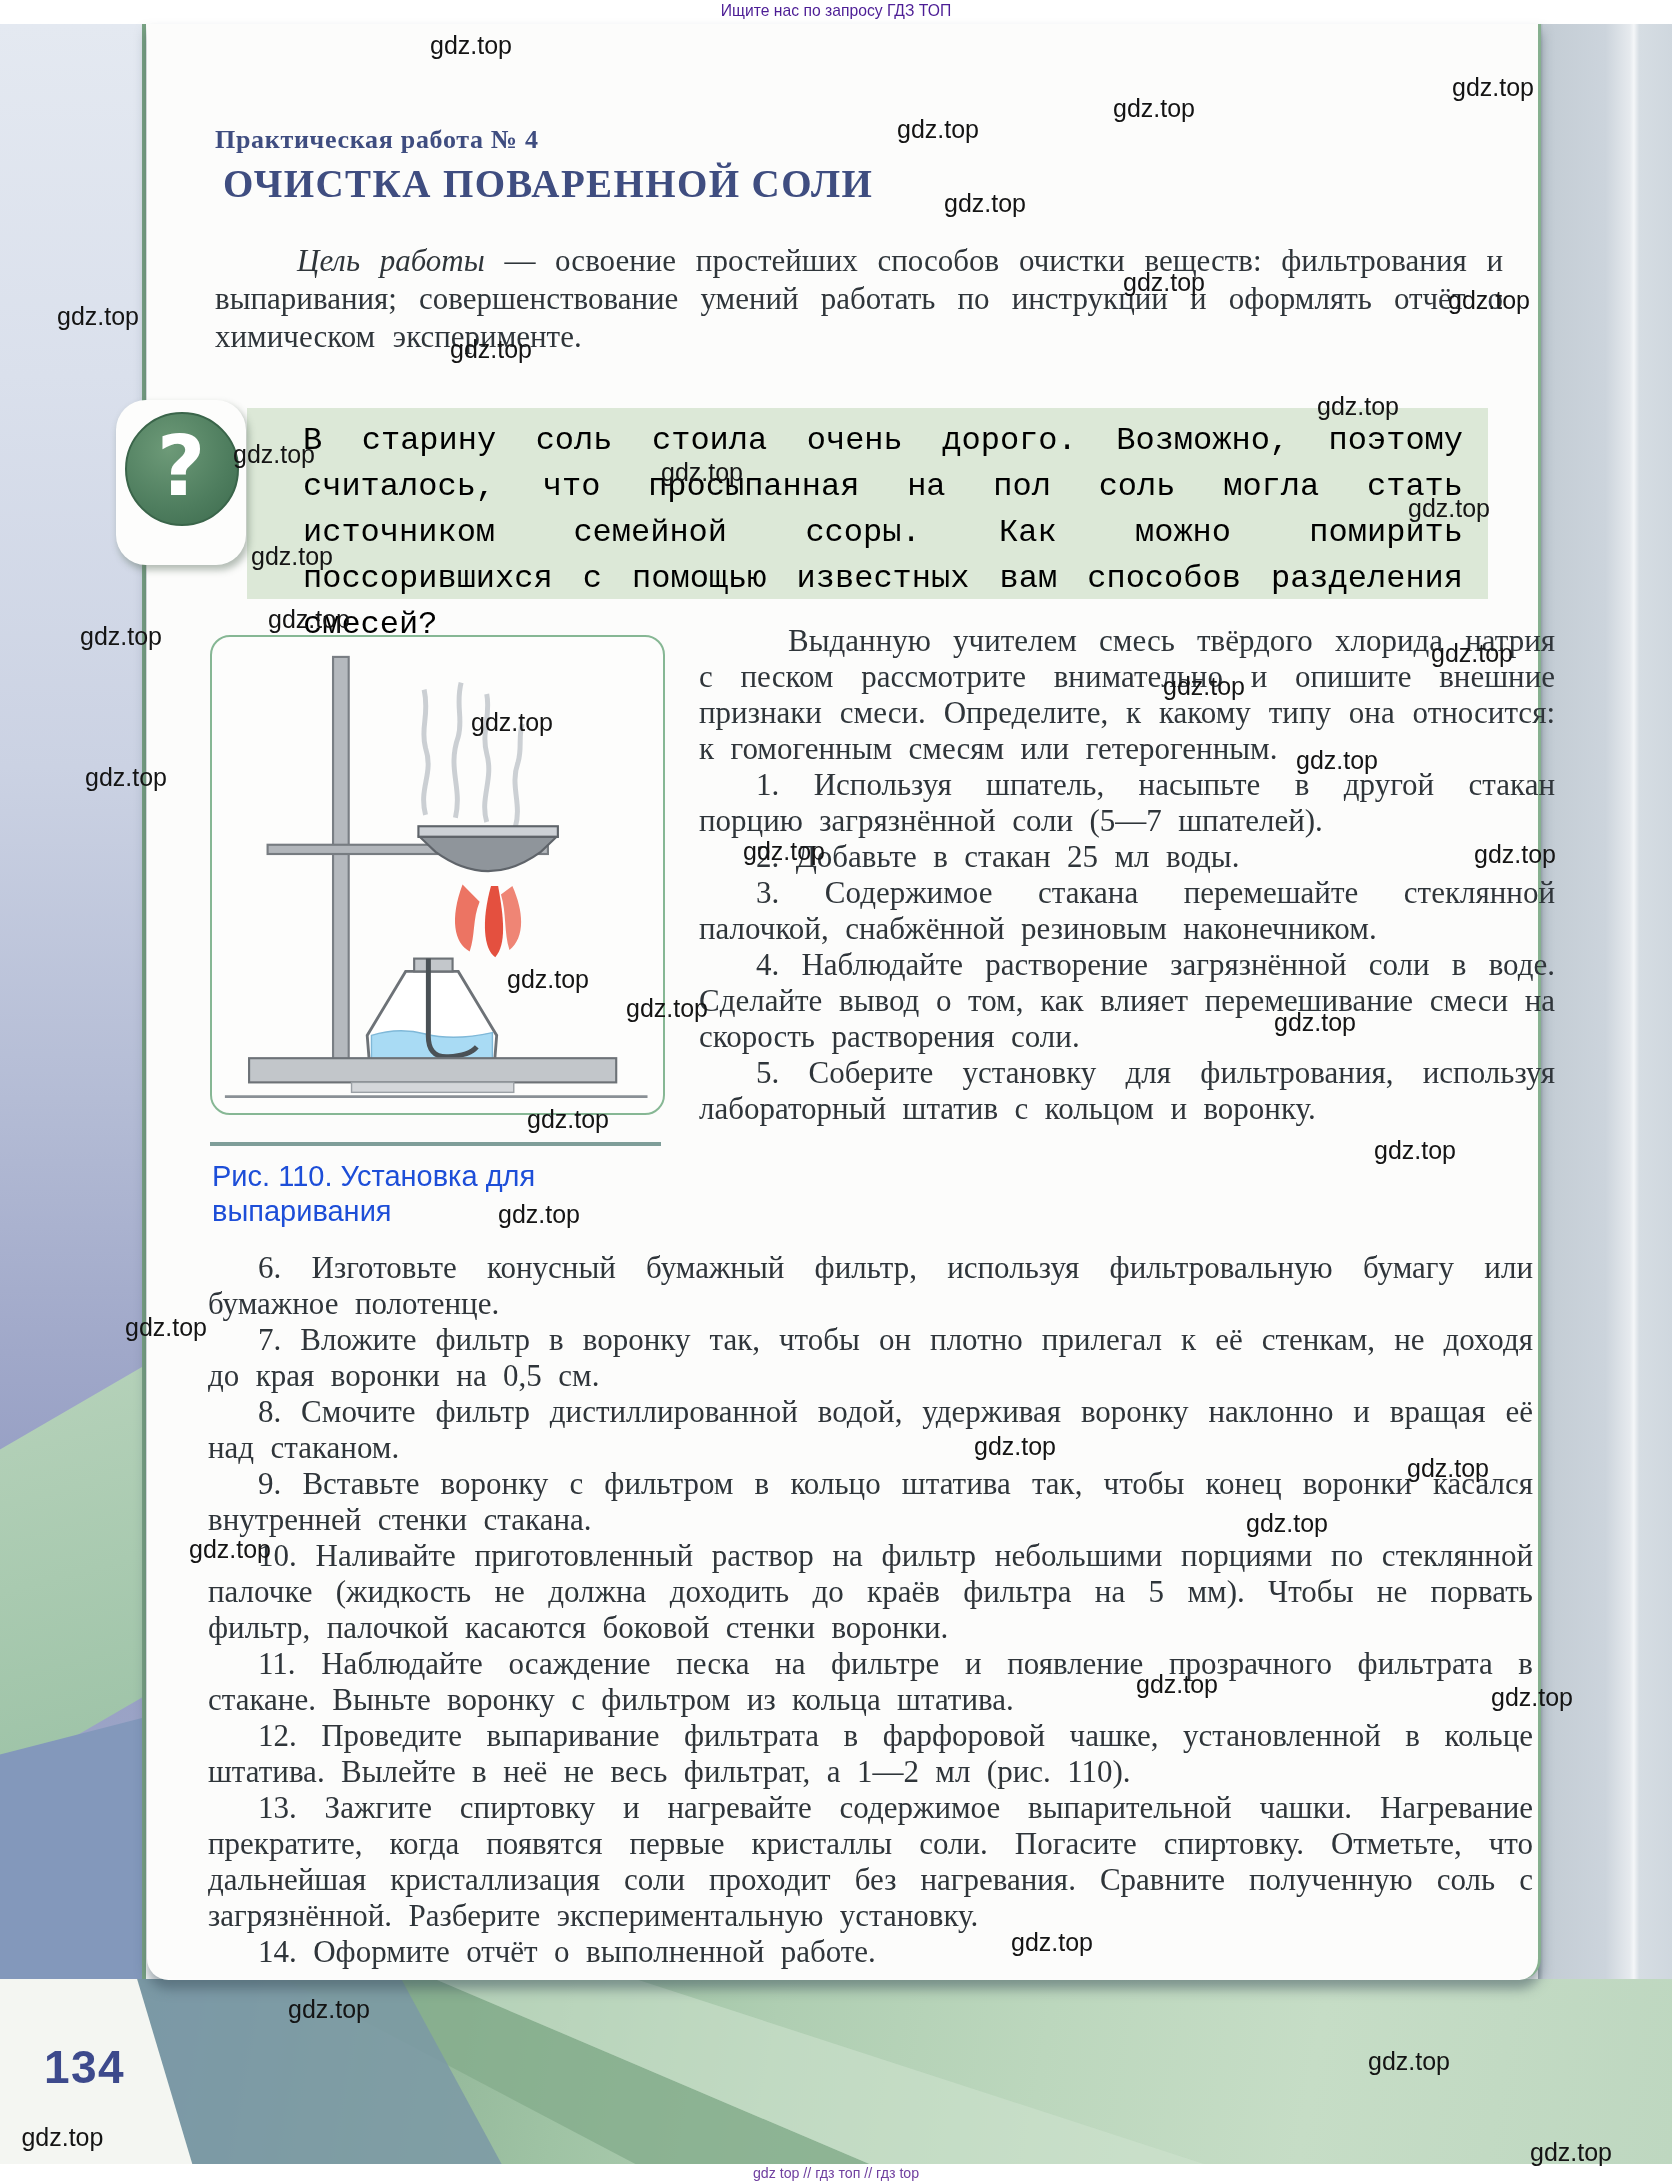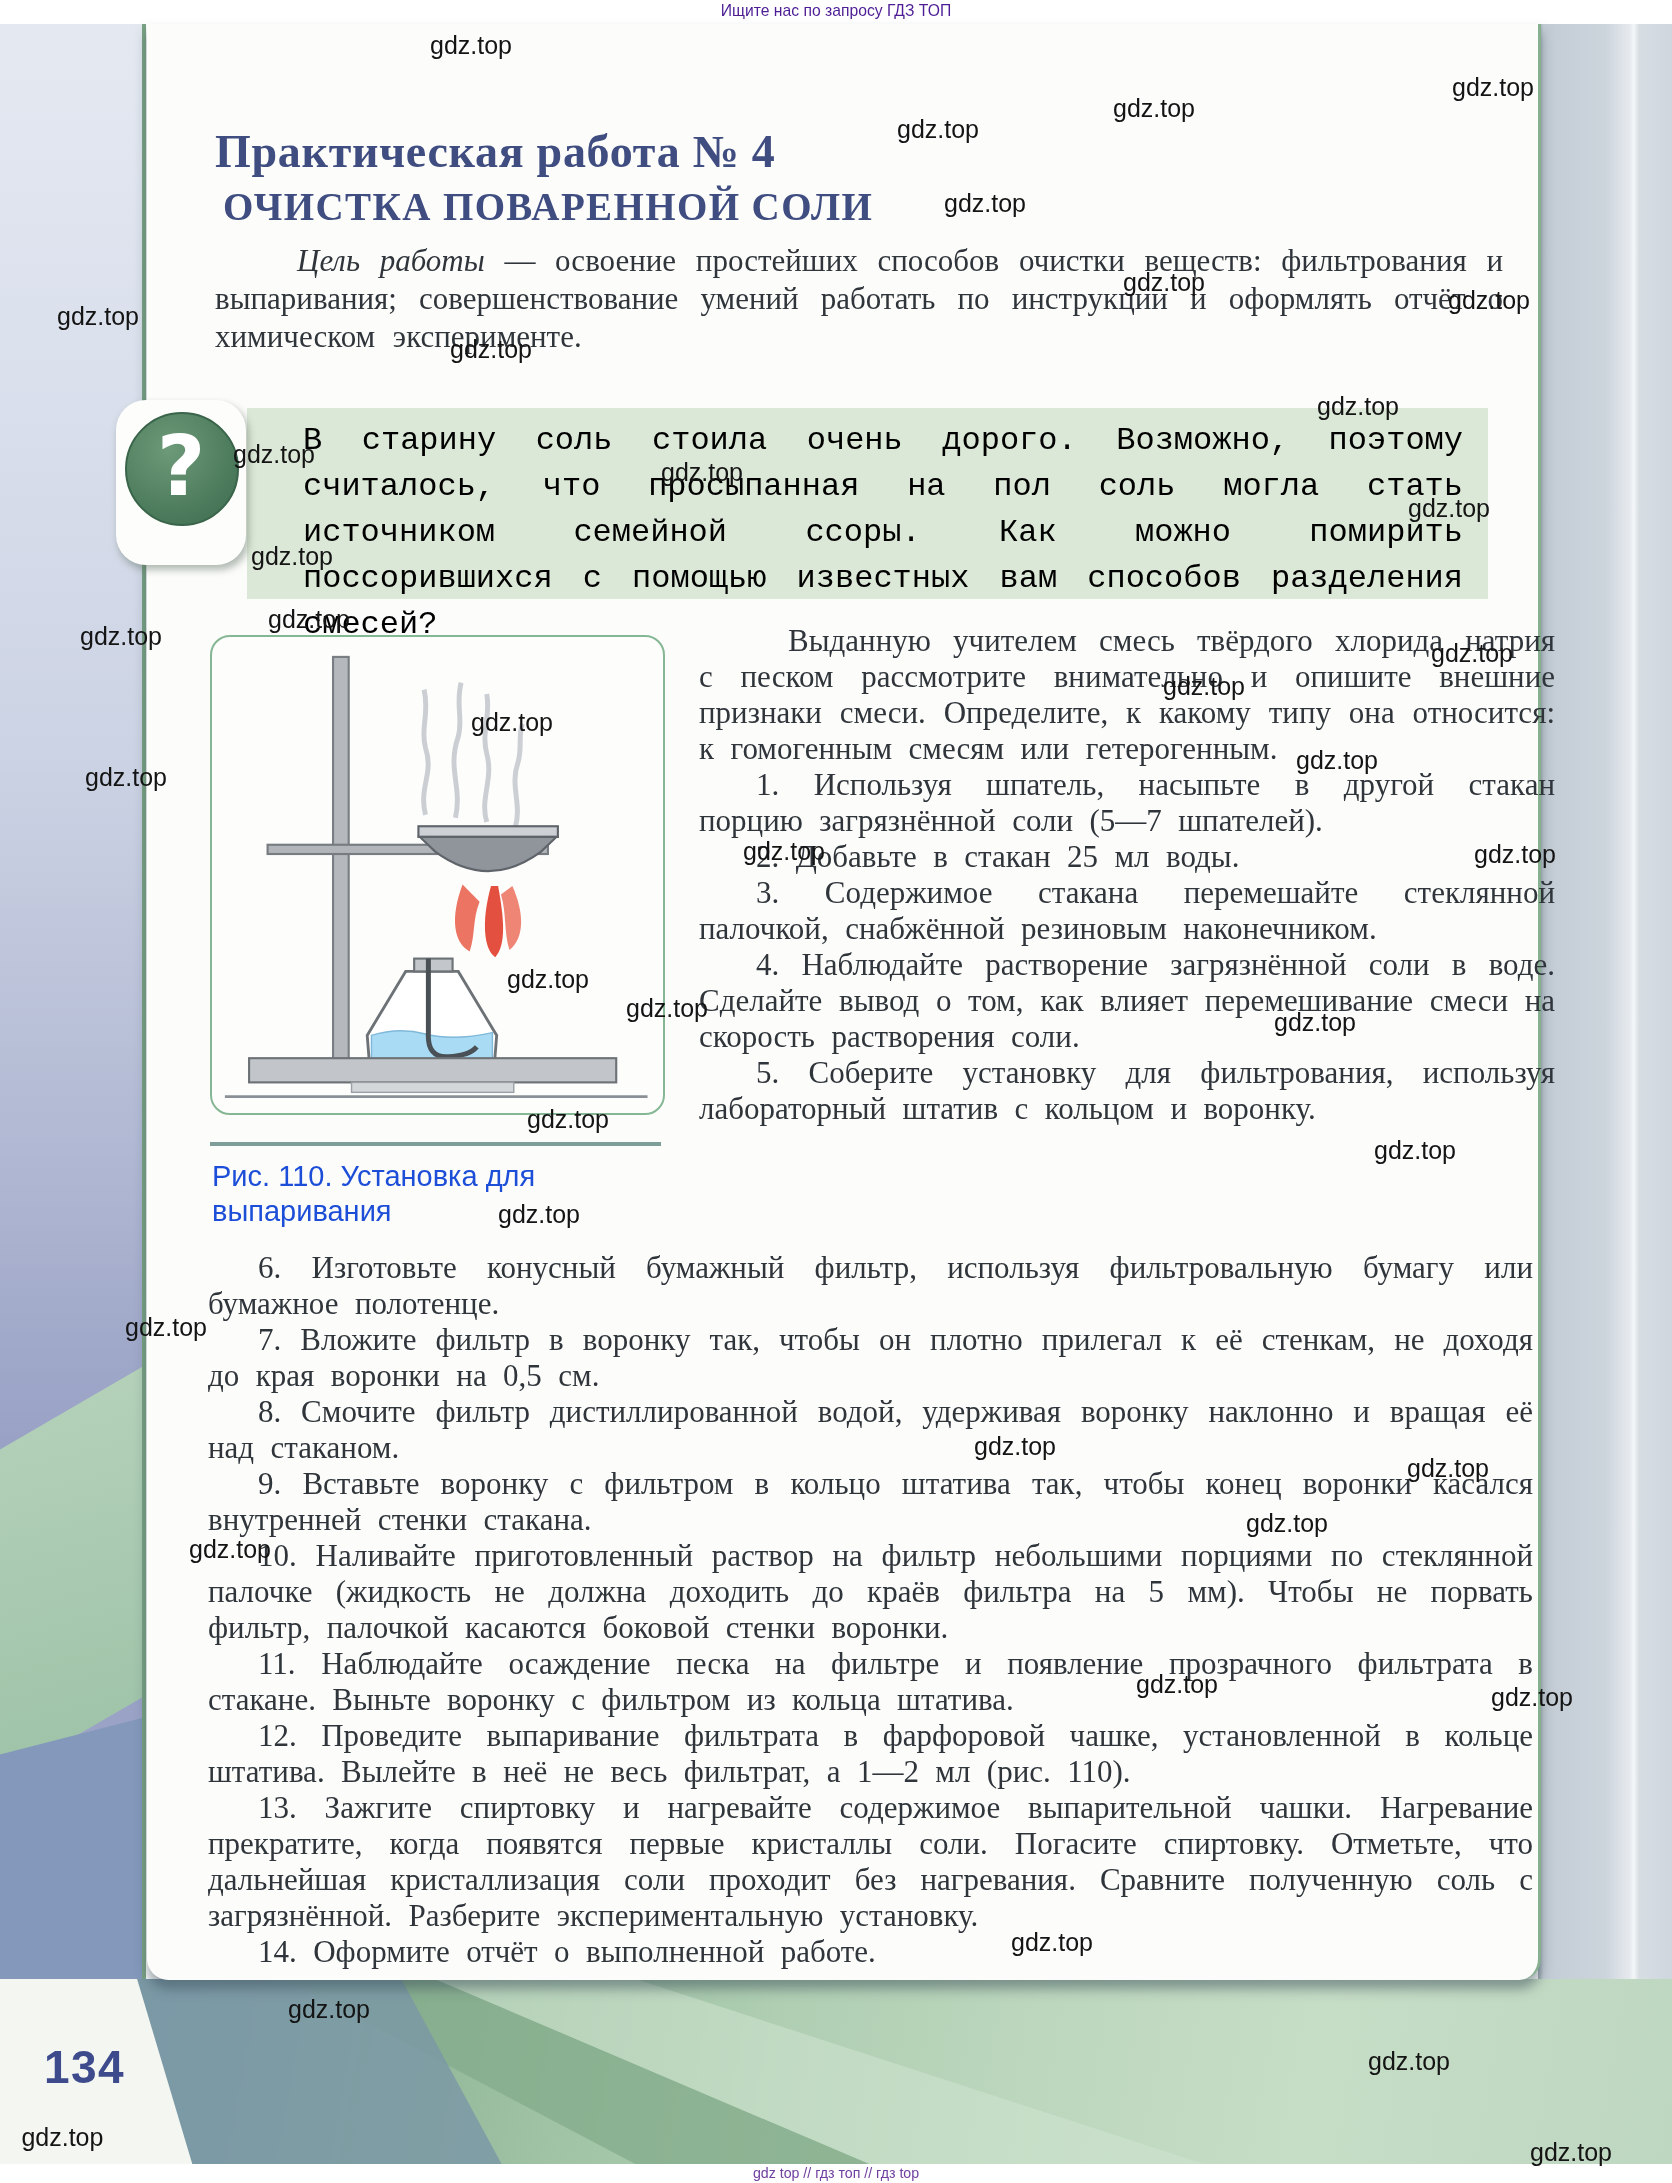--- a/index.html
+++ b/index.html
@@ -32,21 +32,21 @@
      clip-path:polygon(8.2% 0,24% 0,30% 100%,11.5% 100%);}
   .bottom-band .bb-white{position:absolute;inset:0;background:#f4f6f2;
      clip-path:polygon(0 0,8.2% 0,11.5% 100%,0 100%);}
   .page-number{position:absolute;left:44px;top:2040px;font-family:"Liberation Sans",sans-serif;
      font-weight:bold;font-size:46px;color:#3d4a8c;letter-spacing:1.4px;}
   
   .page{position:absolute;left:147px;top:24px;width:1391px;height:1956px;background:#fcfcfb;
         border-right:3.6px solid #86b08f;border-radius:0 0 21.4px 21.4px;
         box-shadow:0 8.5px 11.4px rgba(60,80,92,.5);}
   .title{position:absolute;left:68px;top:101px;color:#3f4d80;font-weight:bold;}
-  .title .t1{font-size:46px;letter-spacing:0.7px;}
+  .title .t1{font-size:26px;letter-spacing:0.7px;}
   .title .t2{font-size:39px;letter-spacing:1.4px;margin-top:5.7px;margin-left:8px;}
   .intro{position:absolute;left:68px;top:218px;width:1288px;font-size:31px;line-height:38px;
          color:#2f353a;text-align:justify;text-indent:82px;word-spacing:.32em;}
   .intro .lead{font-style:italic;}
   
   .qbox{position:absolute;left:100px;top:384px;width:1241px;height:191px;background:#dce8d7;}
   .qbox .qtext{position:absolute;left:56px;top:10px;width:1160px;font-family:Liberation Mono, monospace;
         font-size:32px;line-height:46px;color:#000000;text-align:justify;word-spacing:.18em;}
   .qicon{position:absolute;left:-31px;top:376px;width:130px;height:165px;background:#fdfdfc;
         border-radius:30px;box-shadow:2.8px 4.3px 7.1px rgba(90,110,95,.45);}

